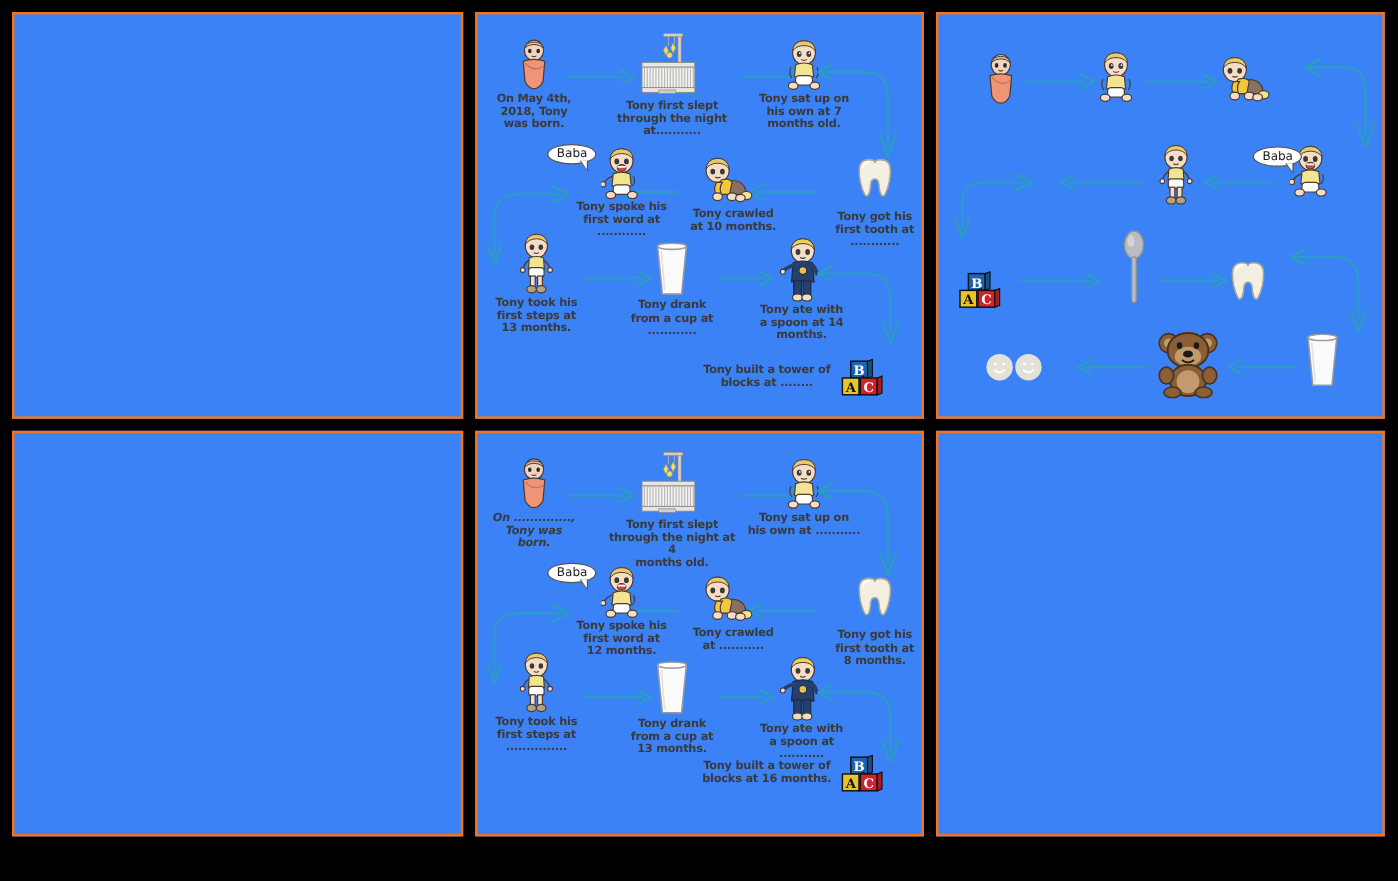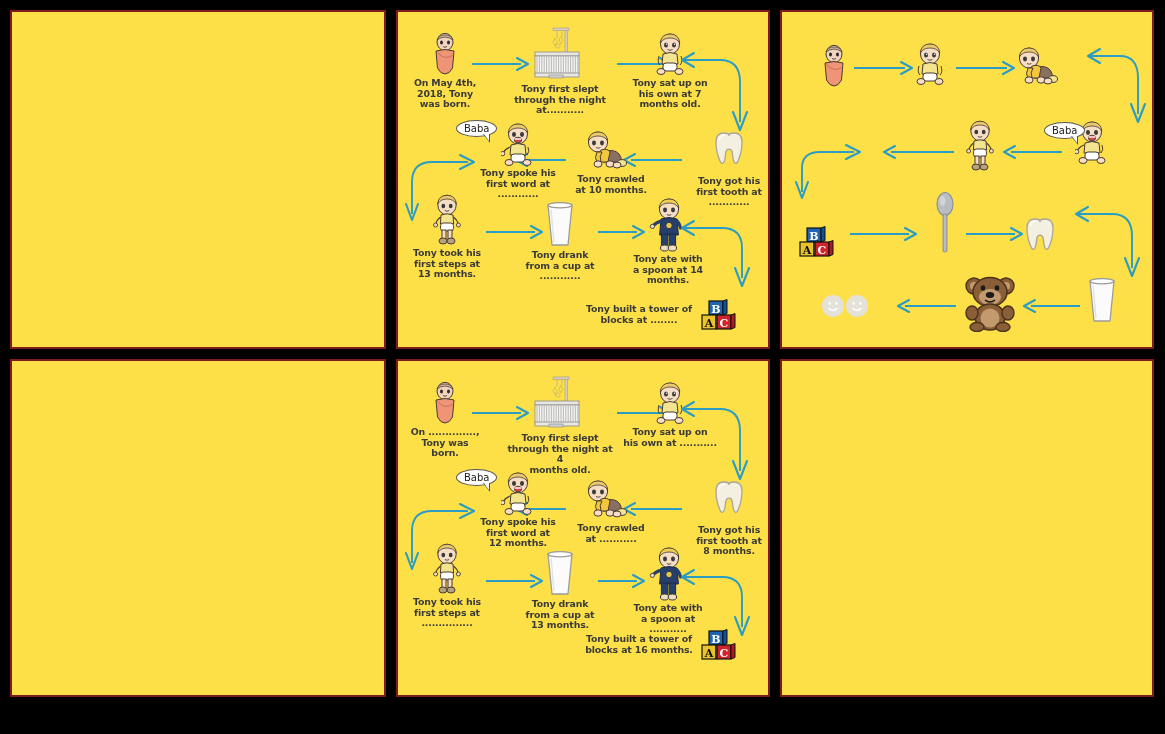--- a/index.html
+++ b/index.html
@@ -10,22 +10,22 @@
     overflow: hidden;
     font-family: "DejaVu Sans", sans-serif;
   }
   #stage {
     position: relative;
     width: 1165px; height: 734px;
     background: #000000;
   }
   .panel {
     position: absolute;
-    background: #fde047;
-    border: 2px solid #7f1d1d;
+    background: #3b82f6;
+    border: 2px solid #f97316;
     overflow: hidden;
   }
   .panel-blank { }
 
   
   .node {
     position: absolute;
     display: flex;
     flex-direction: column;
     align-items: center;
@@ -590,21 +590,21 @@
       <circle cx="39.4" cy="9.4" r="1.2" fill="#ffffff"></circle>
       <path d="M31.5 14 q4.5 4.5 9 0" stroke="#ffffff" stroke-width="1.6" fill="none"></path>
     </svg>
         </div>
       </div>
     </div>
 
   <div class="panel panel-blank" style="left:10px; top:359px; width:376px; height:338px;"></div>
 
   <div class="panel" id="panel-b" style="left:396px; top:359px; width:374px; height:338px;">
-      <div class="node" style="left: 8px; top: 20px; width: 78px;">
+      <div class="node" style="left: 8px; top: 20px; width: 78px; font-style: italic;">
         <div class="art">
           <svg class="fig" width="28" height="44" viewBox="0 0 28 44">
       <ellipse cx="14" cy="10" rx="8" ry="8.6" fill="#f2d3bd" stroke="#4a3b33" stroke-width="1"></ellipse>
       <path d="M6 8 q8 -6 16 0 q-2 -5 -8 -5 q-6 0 -8 5z" fill="#e0bfa8" stroke="#4a3b33" stroke-width=".8"></path>
       <ellipse cx="10.5" cy="10.5" rx="1.5" ry="1.9" fill="#2a2a2a"></ellipse>
       <ellipse cx="17.5" cy="10.5" rx="1.5" ry="1.9" fill="#2a2a2a"></ellipse>
       <path d="M12 14.5 q2 1.6 4 0" stroke="#4a3b33" stroke-width=".9" fill="none"></path>
       <path d="M5 19 q9 -3 18 0 l-1.5 17 q-3 6 -7.5 6 q-4.5 0 -7.5 -6z" fill="#ef9476" stroke="#4a3b33" stroke-width="1"></path>
       <path d="M6.5 20.5 q7 8 15 3" stroke="#c96f51" stroke-width="1" fill="none"></path>
     </svg>

